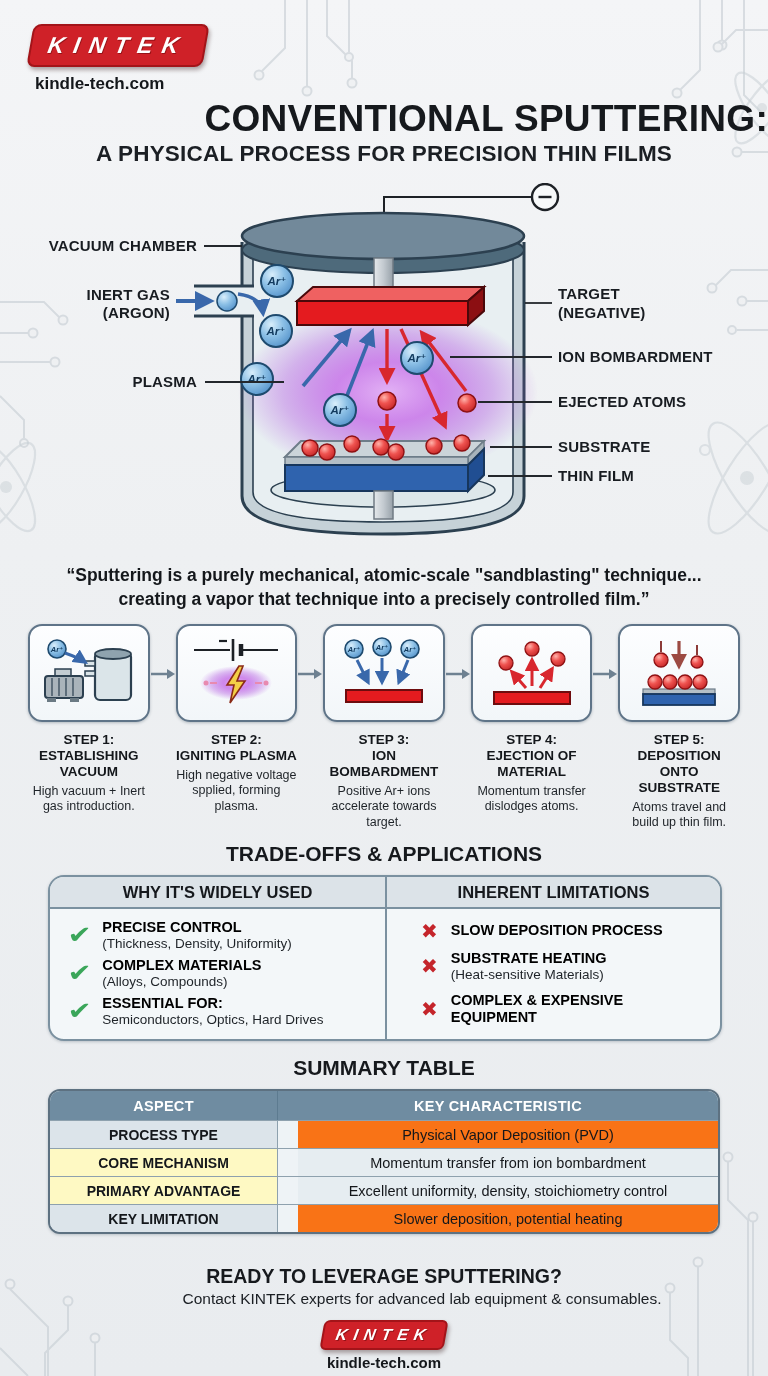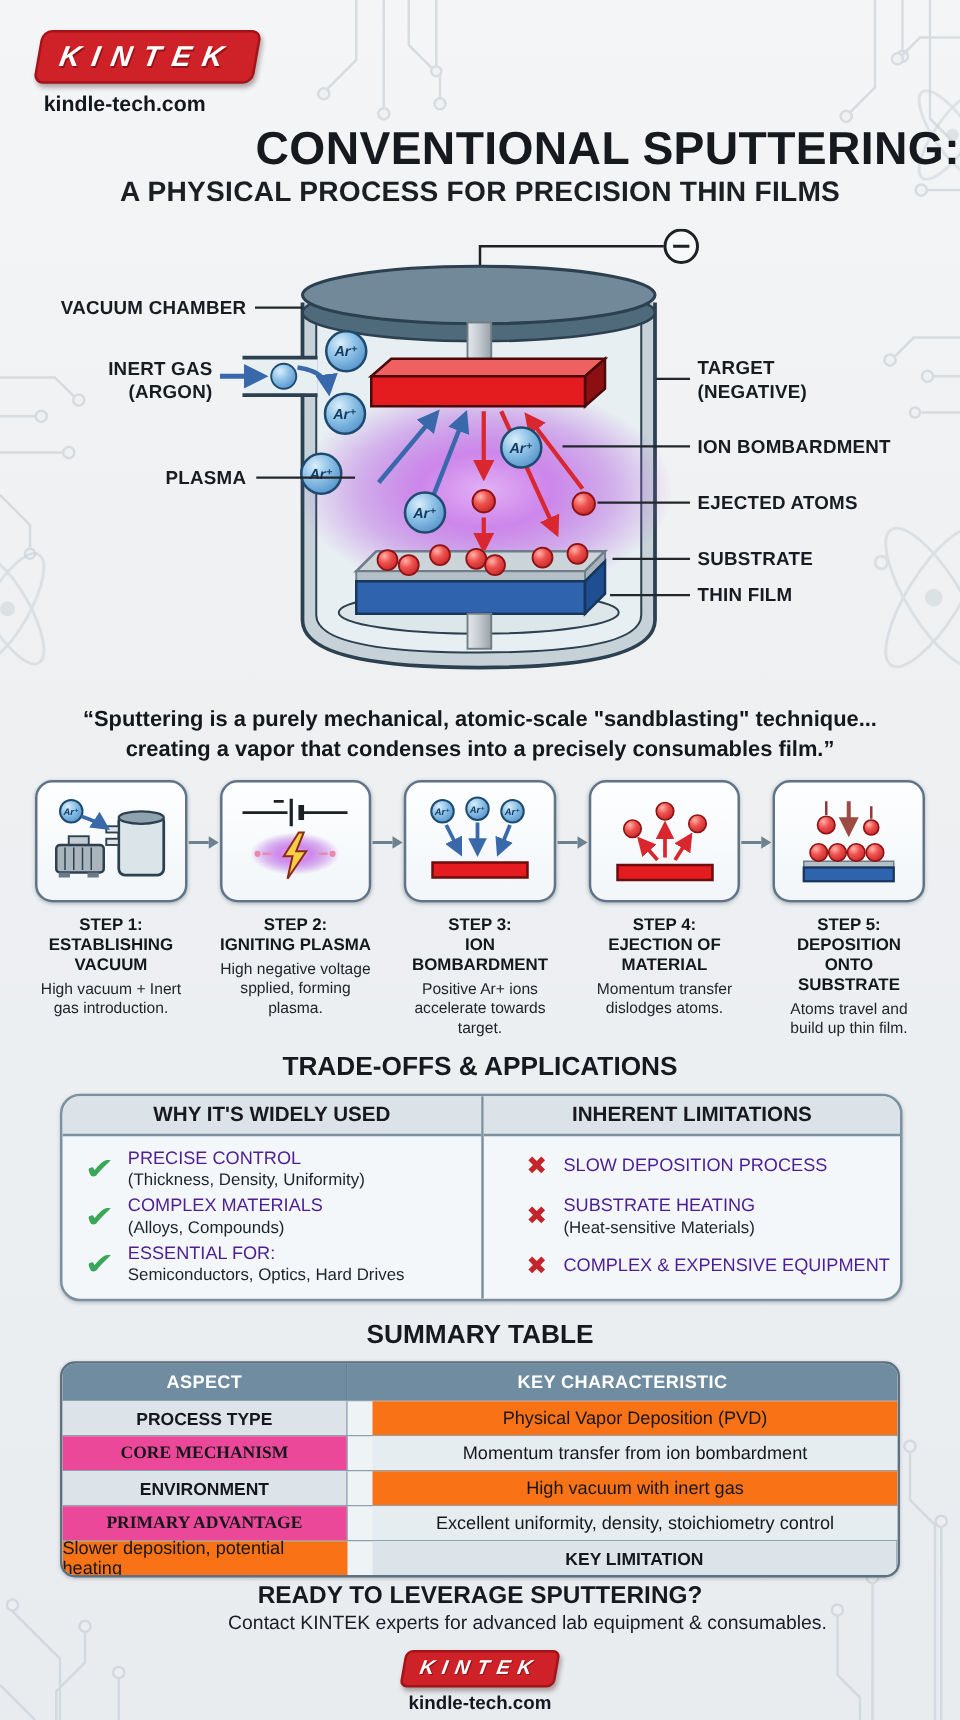--- a/index.html
+++ b/index.html
@@ -41,36 +41,36 @@
          background:#f3f7f9;display:grid;grid-template-columns:1fr 1fr;overflow:hidden;
          box-shadow:0 1px 3px rgba(40,60,75,.25);}
   .panel-col{display:flex;flex-direction:column;}
   .panel-col.cons{border-left:2px solid #7b91a0;}
   .panel-header{height:30px;background:#dce3e8;border-bottom:2px solid #7b91a0;display:flex;
                 align-items:center;justify-content:center;font-weight:bold;font-size:16.5px;color:#16191d;}
   .panel-body{flex:1;display:flex;flex-direction:column;justify-content:space-around;padding:7px 8px 9px 20px;}
   .titem{display:flex;align-items:center;gap:13px;}
   .check-icon{color:#3aa65a;font-size:23px;font-weight:bold;transform:scale(1.25,1.05);line-height:1;}
   .cross-icon{color:#c4252b;font-size:20px;font-weight:bold;line-height:1;}
-  .titem-title{font-weight:normal;font-size:14.5px;line-height:1.15;color:#4c1d95;}
+  .titem-title{font-weight:bold;font-size:14.5px;line-height:1.15;color:#000000;}
   .titem-sub{font-size:13.5px;line-height:1.15;color:#1e2328;}
 
   
   .summary-heading{top:1056px;}
   .stable{top:1089px;left:48px;width:668px;border:2.5px solid #5d7181;border-radius:12px;overflow:hidden;
           background:#eef3f6;box-shadow:0 1px 3px rgba(40,60,75,.25);}
   .srow{display:grid;grid-template-columns:228px 1fr;}
   .srow + .srow{border-top:1.6px solid #8ea1ae;gap:20px;}
   .scell{display:flex;align-items:center;justify-content:center;height:27px;}
   .hrow .scell{height:29px;background:#6f8ca1;color:#fff;font-weight:bold;font-size:14.5px;letter-spacing:.3px;}
   .hrow .scell:first-child{border-right:1.6px solid #5d7b90;}
   .acell{background:#dce4ea;font-weight:bold;font-size:14px;border-right:1.6px solid #8ea1ae;}
   .vcell{font-size:14.5px;background:#f97316;}
   .srow.alt .vcell{background:#e6edf1;}
-  .srow.alt .acell{background:#ec4899;font-family:Liberation Serif, serif;}
+  .srow.alt .acell{background:#fef9c3;}
 
   
   .footer-cta-heading{top:1265px;width:100%;text-align:center;font-weight:bold;font-size:19.5px;color:#16191d;}
   .footer-cta-text{top:1290px;width:100%;text-align:center;font-size:15.5px;color:#1a1e23;padding-left:38px;}
   .footer-logo{top:1320px;width:100%;text-align:center;}
   .footer-logo .logo-box{padding:4px 12px;border-radius:6px;}
   .footer-logo .logo-text{font-size:16px;letter-spacing:6px;}
   .footer-site{top:1354px;width:100%;text-align:center;font-weight:bold;font-size:15px;color:#14171b;}
 
   
@@ -319,21 +319,21 @@
     <text class="dlabel" x="558" y="299">TARGET</text>
     <text class="dlabel" x="558" y="318">(NEGATIVE)</text>
     <text class="dlabel" x="558" y="362">ION BOMBARDMENT</text>
     <text class="dlabel" x="558" y="407">EJECTED ATOMS</text>
     <text class="dlabel" x="558" y="452">SUBSTRATE</text>
     <text class="dlabel" x="558" y="481">THIN FILM</text>
   </svg>
 
   <div class="layer quote">
     <span style="display:block">“Sputtering is a purely mechanical, atomic-scale "sandblasting" technique...</span>
-    <span style="display:block">creating a vapor that condenses into a precisely consumables film.”</span>
+    <span style="display:block">creating a vapor that technique into a precisely controlled film.”</span>
   </div>
 
   <div class="layer steps">
 
     <div class="step-col">
       <div class="icon-box">
         <svg width="100" height="74" viewBox="0 0 100 74">
           <rect x="56" y="16" width="36" height="48" rx="5" fill="#dbe5e9" stroke="#2c4050" stroke-width="2.2"></rect>
           <ellipse cx="74" cy="18" rx="18" ry="5" fill="#8fa3ae" stroke="#2c4050" stroke-width="1.8"></ellipse>
           <rect x="46" y="25" width="10" height="5" fill="#dbe5e9" stroke="#2c4050" stroke-width="1.5"></rect>
@@ -519,31 +519,27 @@
       <div class="scell">KEY CHARACTERISTIC</div>
     </div>
     <div class="srow">
       <div class="scell acell">PROCESS TYPE</div>
       <div class="scell vcell">Physical Vapor Deposition (PVD)</div>
     </div>
     <div class="srow alt">
       <div class="scell acell">CORE MECHANISM</div>
       <div class="scell vcell">Momentum transfer from ion bombardment</div>
     </div>
-    <div class="srow">
-      <div class="scell acell">ENVIRONMENT</div>
-      <div class="scell vcell">High vacuum with inert gas</div>
-    </div>
     <div class="srow alt">
       <div class="scell acell">PRIMARY ADVANTAGE</div>
       <div class="scell vcell">Excellent uniformity, density, stoichiometry control</div>
     </div>
     <div class="srow">
+      <div class="scell acell">KEY LIMITATION</div>
       <div class="scell vcell">Slower deposition, potential heating</div>
-      <div class="scell acell">KEY LIMITATION</div>
     </div>
   </div>
 
   <div class="layer footer-cta-heading">READY TO LEVERAGE SPUTTERING?</div>
   <div class="layer footer-cta-text">Contact KINTEK experts for advanced lab equipment &amp; consumables.</div>
   <div class="layer footer-logo">
     <span class="logo-box">
       <span class="logo-text">KINTEK</span>
     </span>
   </div>

